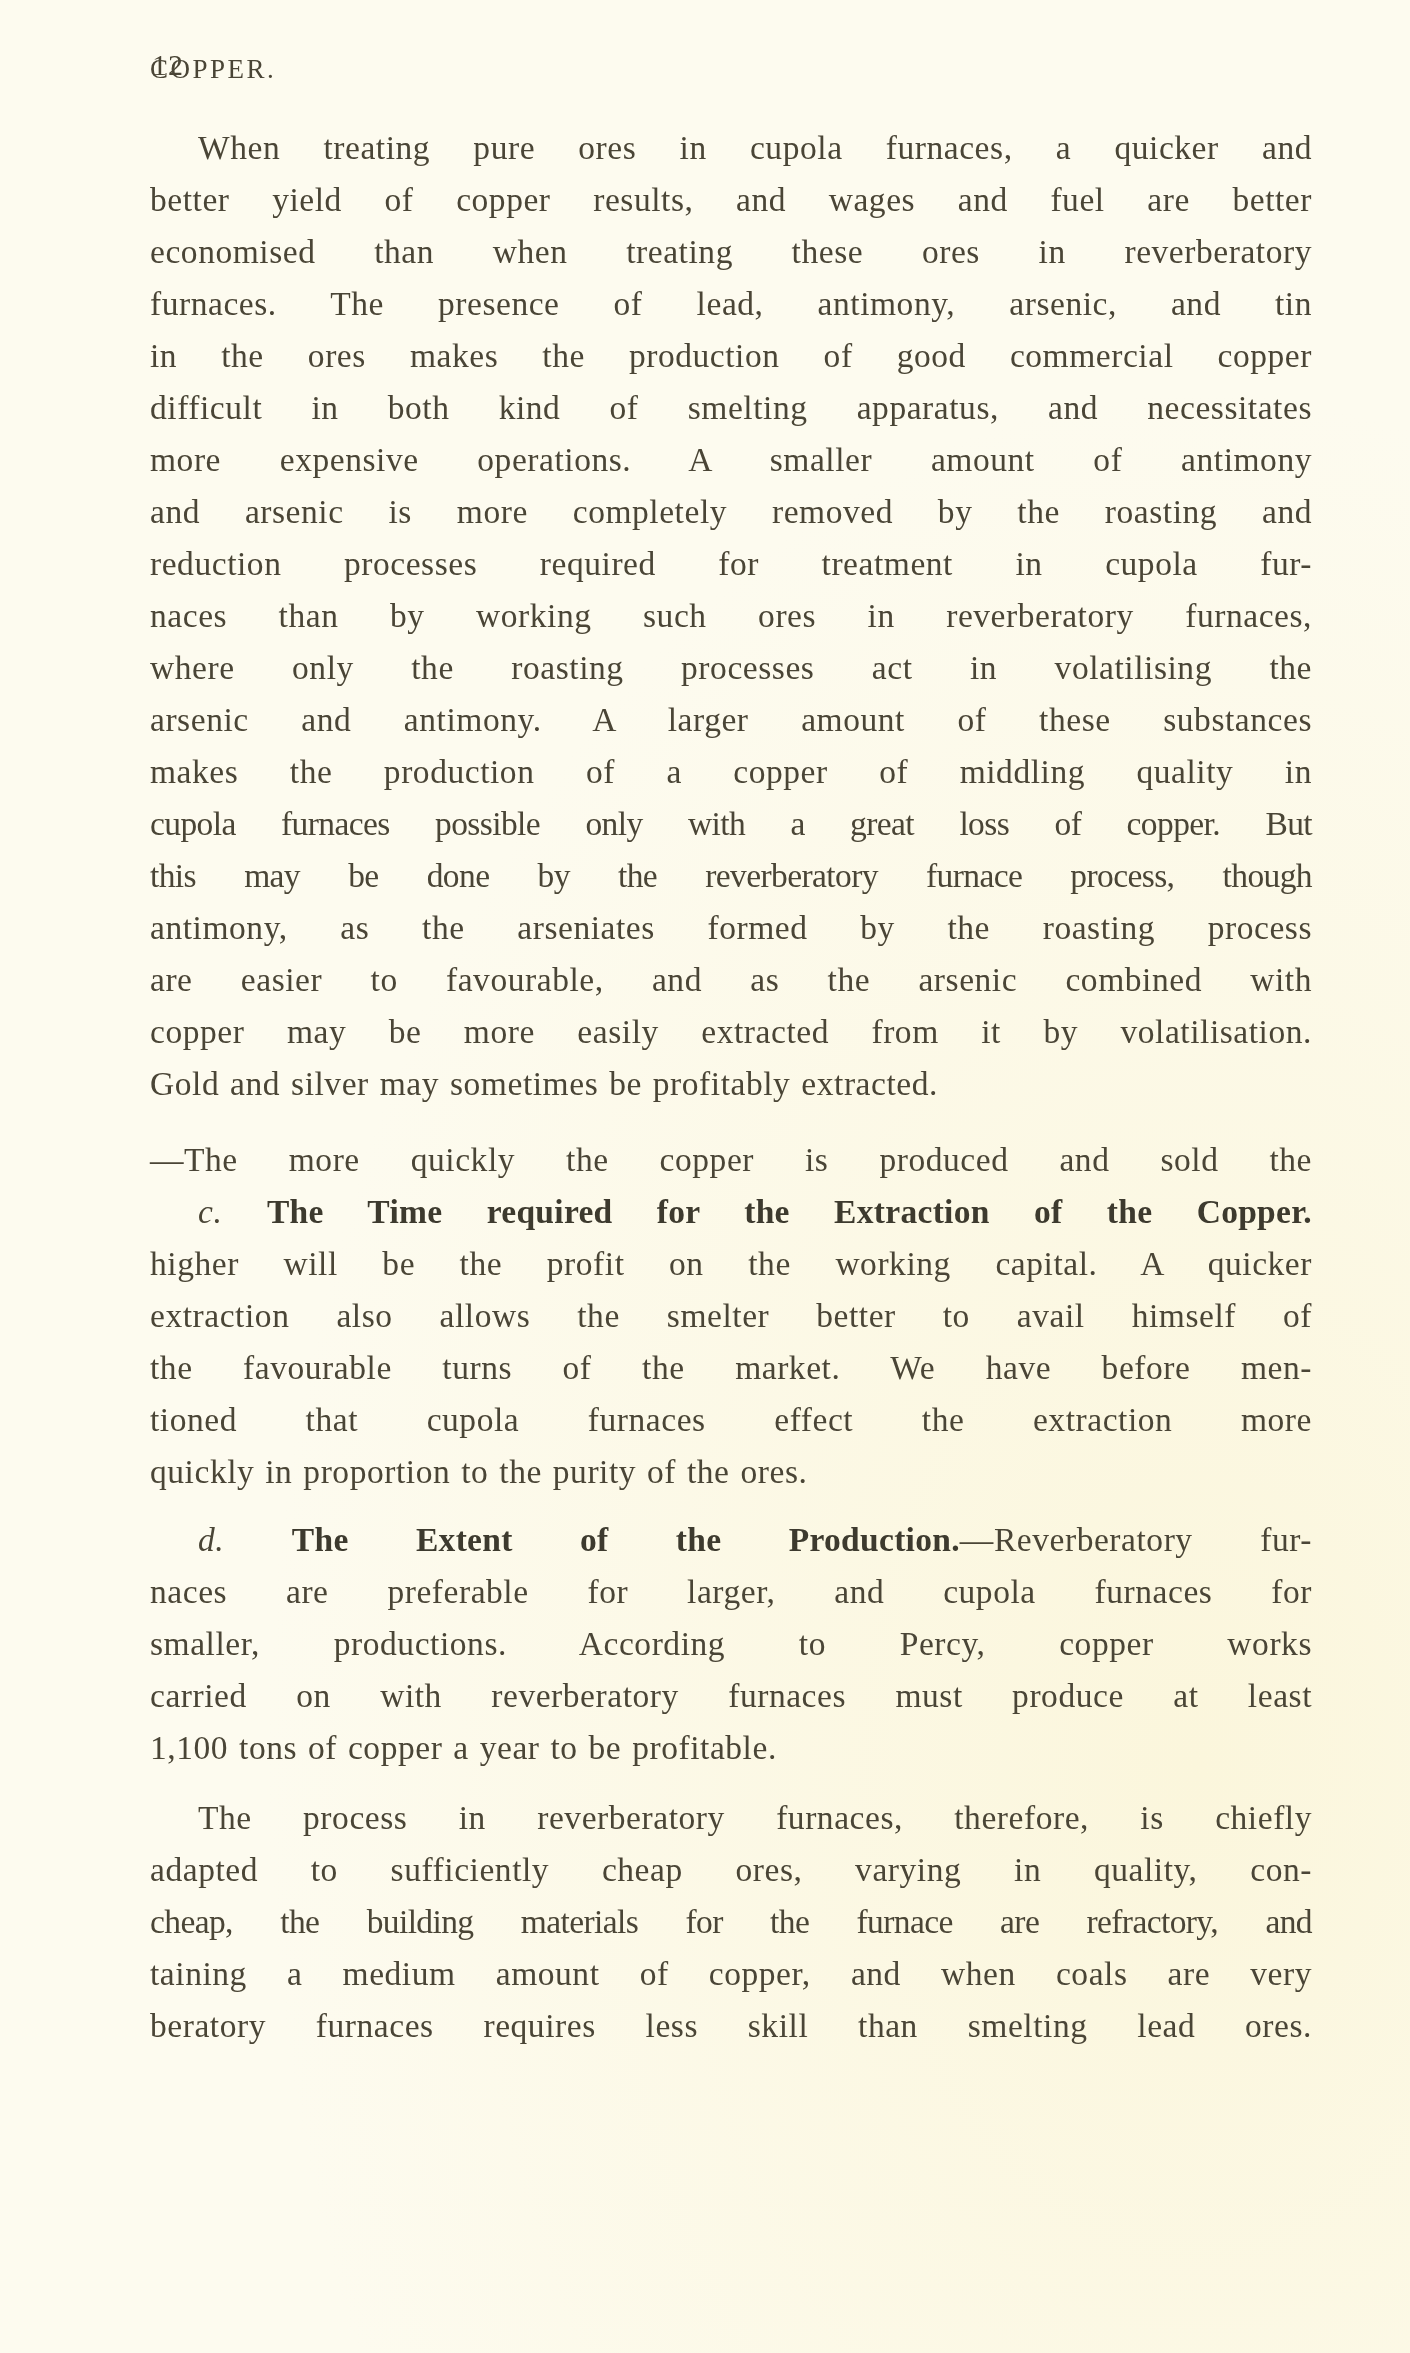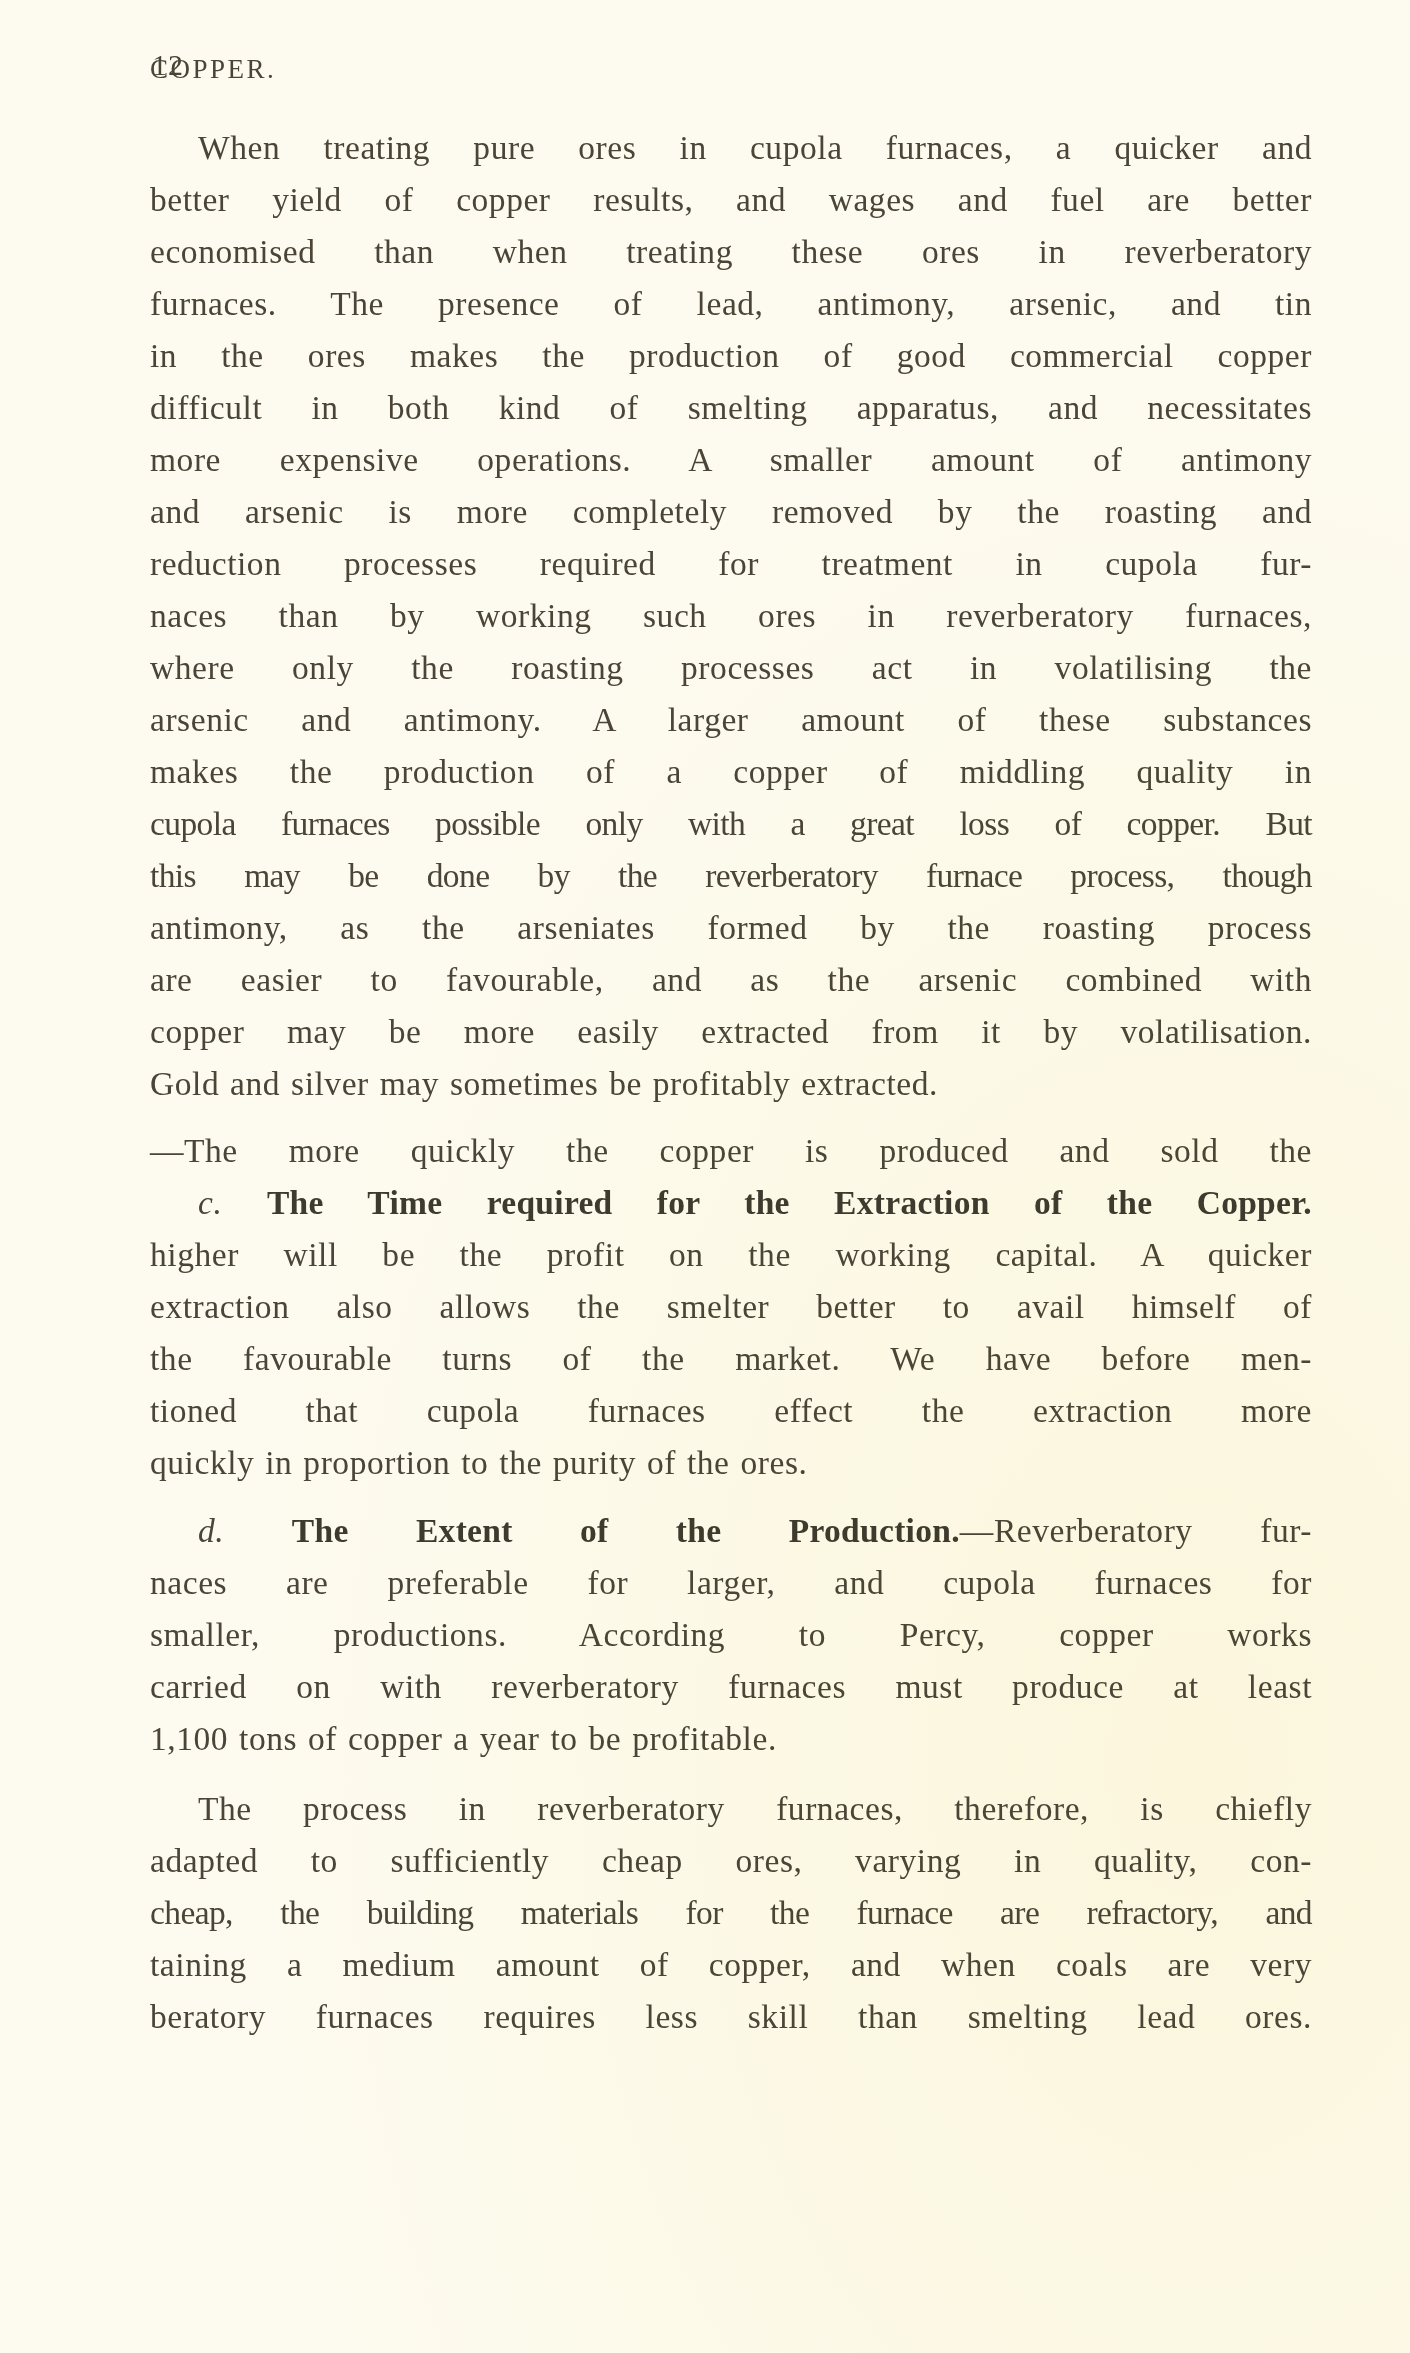--- a/index.html
+++ b/index.html
@@ -37,21 +37,21 @@
 </head>
 <body>
 
 <div class="header">
   <span class="page-num">12</span>
   <span class="running-title">COPPER.</span>
 </div>
 
 <div class="body">
 
-  <div class="para" style="margin-bottom:15px;">
+  <div class="para" style="margin-bottom:24px;">
     <span class="line indent">When treating pure ores in cupola furnaces, a quicker and</span>
     <span class="line">better yield of copper results, and wages and fuel are better</span>
     <span class="line">economised than when treating these ores in reverberatory</span>
     <span class="line">furnaces. The presence of lead, antimony, arsenic, and tin</span>
     <span class="line">in the ores makes the production of good commercial copper</span>
     <span class="line">difficult in both kind of smelting apparatus, and necessitates</span>
     <span class="line">more expensive operations. A smaller amount of antimony</span>
     <span class="line">and arsenic is more completely removed by the roasting and</span>
     <span class="line">reduction processes required for treatment in cupola fur-</span>
     <span class="line">naces than by working such ores in reverberatory furnaces,</span>

